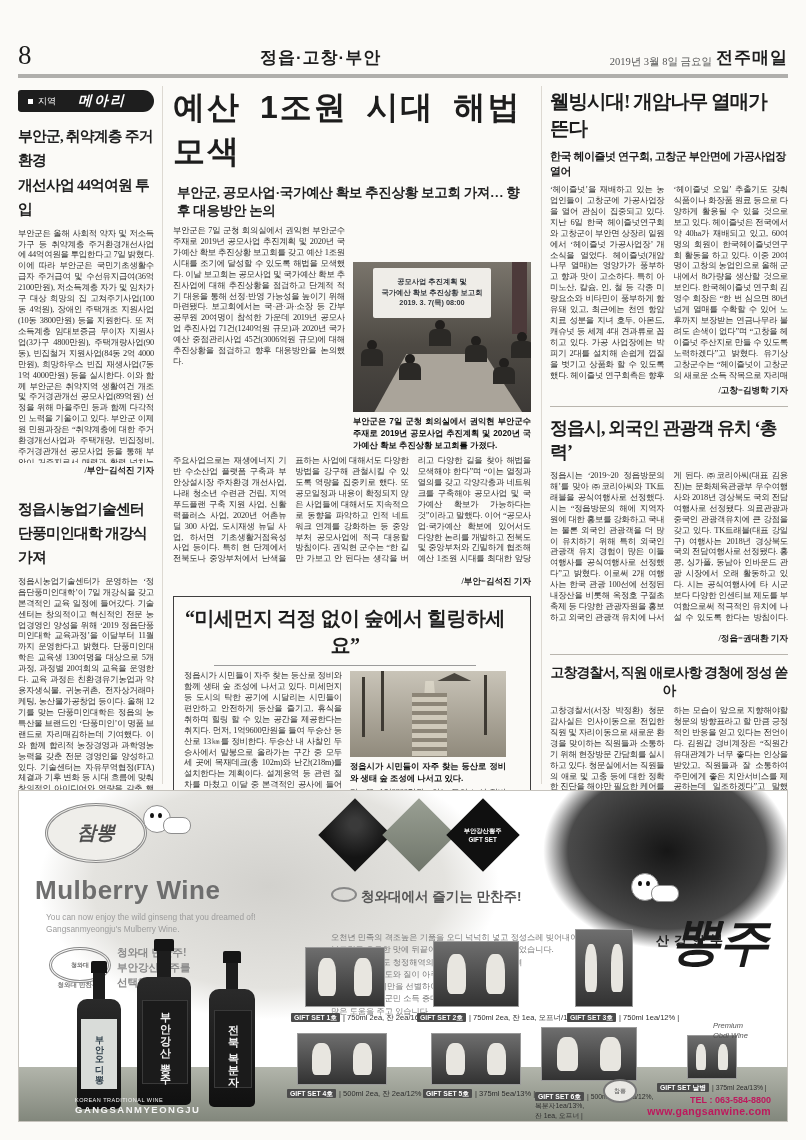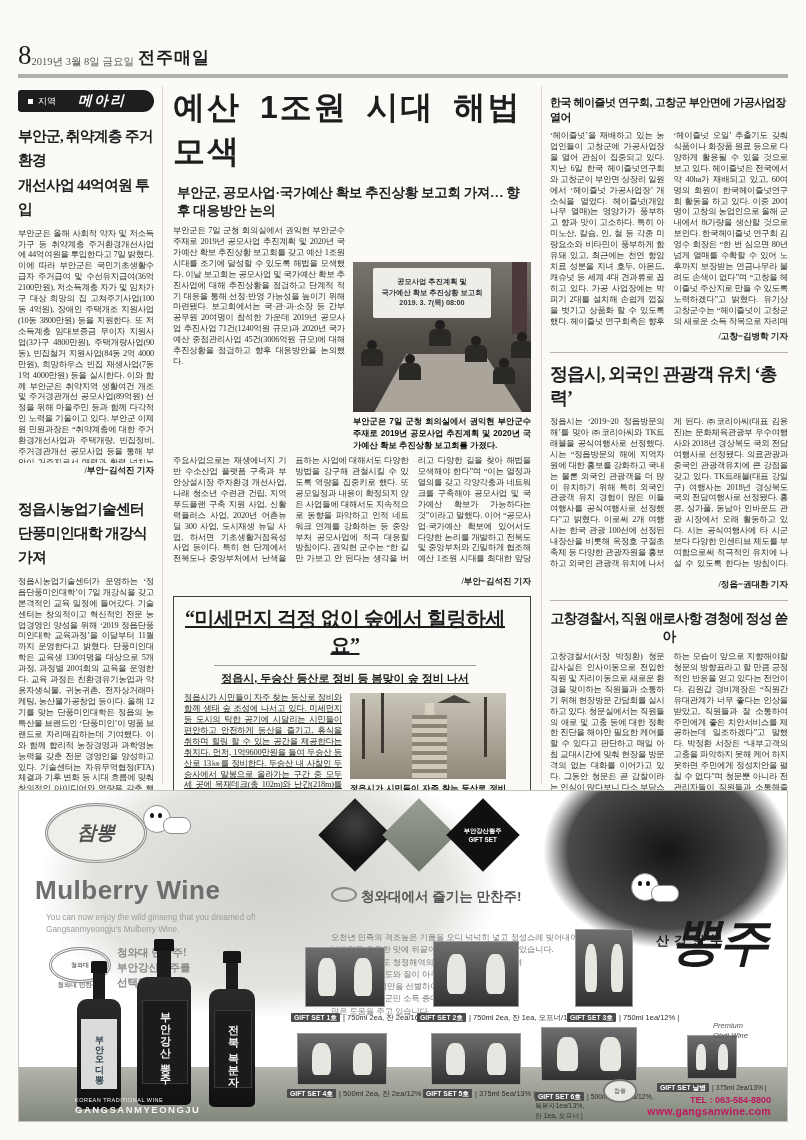--- a/index.html
+++ b/index.html
@@ -41,21 +41,21 @@
   .pm-banner{position:absolute;right:4px;top:0;width:15px;height:72px;background:#4c3a3a;}
   .pm-table{position:absolute;left:0;bottom:0;width:100%;height:58px;background:#aaa49a;
             clip-path:polygon(12% 100%,30% 0,74% 0,95% 100%);}
   .fig{position:absolute;width:22px;height:26px;}
   .fig::before{content:"";position:absolute;left:6px;top:0;width:10px;height:10px;border-radius:50%;background:#211f1d;}
   .fig::after{content:"";position:absolute;left:0;top:9px;width:22px;height:17px;border-radius:6px 6px 0 0;background:#2b2926;}
   .pcaption{font-family:"Liberation Sans",sans-serif;font-size:8.3px;font-weight:bold;line-height:1.45;
             text-align:justify;color:#111;margin-top:3px;}
   .band{margin-top:5px;height:120px;column-count:3;column-gap:9px;overflow:hidden;}
   
-  .boxart{border:1.5px solid #3f3f3f;margin-top:8px;padding:8px 24px 6px 10px;text-decoration:underline;}
+  .boxart{border:1.5px solid #3f3f3f;margin-top:8px;padding:8px 24px 6px 10px;}
   .boxtitle{text-align:center;font-size:20px;font-weight:bold;letter-spacing:-0.5px;}
   .boxrule{height:1px;background:#9b9b9b;margin:6px 30px 5px 30px;}
   .boxsub{text-align:center;font-family:"Liberation Sans",sans-serif;font-size:11px;font-weight:bold;margin-bottom:7px;}
   .boxrow{display:flex;gap:8px;}
   .bcol1{width:158px;flex:none;height:196px;}
   .bright{flex:1;}
   .photo-trail{position:relative;width:100%;height:86px;background:linear-gradient(#c9c4b8,#908a7c);overflow:hidden;}
   .tr-path{position:absolute;left:34%;top:10px;width:34%;height:100%;background:linear-gradient(#d9d4c6,#b3ac9b);
            clip-path:polygon(30% 100%,42% 0,58% 0,72% 100%);}
   .tr-steps{position:absolute;left:40%;top:22px;width:22%;height:64px;
@@ -137,20 +137,21 @@
   .seal2{position:absolute;right:150px;bottom:18px;width:30px;height:20px;border:2px double #777;border-radius:50%;
          display:flex;align-items:center;justify-content:center;font-size:6px;color:#555;background:#e9e8e4;}
 </style>
 </head>
 <body>
 
 <div class="page">
 
   <div class="hd">
     <span class="pg">8</span>
+    <span class="sec">정읍·고창·부안</span>
     <span class="dt">2019년 3월 8일 금요일</span>
     <span class="mast">전주매일</span>
   </div>
   <div class="hd-rule"></div>
 
   <div class="content">
 
     <aside class="colL">
       <div class="echo">
         <span class="sq"></span>
@@ -190,21 +191,20 @@
           <div class="pcaption">부안군은 7일 군청 회의실에서 권익현 부안군수 주재로 2019년 공모사업 추진계획 및 2020년 국가예산 확보 추진상황 보고회를 가졌다.</div>
         </div>
       </div>
 
       <div class="band body-txt" style="height:118px;">주요사업으로는 재생에너지 기반 수소산업 플랫폼 구축과 부안상설시장 주차환경 개선사업, 나래 청소년 수련관 건립, 지역푸드플랜 구축 지원 사업, 신활력플러스 사업, 2020년 어촌뉴딜 300 사업, 도시재생 뉴딜 사업, 하서면 기초생활거점육성 사업 등이다. 특히 현 단계에서 전북도나 중앙부처에서 난색을 표하는 사업에 대해서도 다양한 방법을 강구해 관철시킬 수 있도록 역량을 집중키로 했다. 또 공모일정과 내용이 확정되지 않은 사업들에 대해서도 지속적으로 동향을 파악하고 인적 네트워크 연계를 강화하는 등 중앙부처 공모사업에 적극 대응할 방침이다. 권익현 군수는 “한 길만 가보고 안 된다는 생각을 버리고 다양한 길을 찾아 해법을 모색해야 한다”며 “이는 열정과 열의를 갖고 각양각층과 네트워크를 구축해야 공모사업 및 국가예산 확보가 가능하다는 것”이라고 말했다. 이어 “공모사업·국가예산 확보에 있어서도 다양한 논리를 개발하고 전북도 및 중앙부처와 긴밀하게 협조해 예산 1조원 시대를 최대한 앞당길 수 있도록 최선을 다하자”고 강조했다.</div>
       <div class="byline">/부안=김석진 기자</div>
 
       <div class="boxart">
         <div class="boxtitle">“미세먼지 걱정 없이 숲에서 힐링하세요”</div>
         <div class="boxrule"></div>
-        <div class="boxsub">정읍시, 두승산 등산로 정비 등 봄맞이 숲 정비 나서</div>
         <div class="boxrow">
           <div class="bcol1 body-txt">정읍시가 시민들이 자주 찾는 등산로 정비와 함께 생태 숲 조성에 나서고 있다. 미세먼지 등 도시의 탁한 공기에 시달리는 시민들이 편안하고 안전하게 등산을 즐기고, 휴식을 취하며 힐링 할 수 있는 공간을 제공한다는 취지다. 먼저, 1억9600만원을 들여 두승산 등산로 13㎞를 정비한다. 두승산 내 사찰인 두승사에서 말봉으로 올라가는 구간 중 모두 세 곳에 목재데크(총 102m)와 난간(218m)를 설치한다는 계획이다. 설계용역 등 관련 절차를 마쳤고 이달 중 본격적인 공사에 들어가 6월 중 완공할 예정이다. 시는 “경사가 심하고 암반지형이라 오르기가 쉽지 않은 곳에 이들 시설을 설치해서 노약자 등 보행 약자들도 쉬엄쉬엄 등산을 즐길 수 있도록 하겠다”고 밝혔</div>
           <div class="bright">
             <div class="photo-trail">
               <div class="tr-path"></div>
               <div class="tr-steps"></div>
               <div class="tr-pav"></div>
               <div class="tr-tree" style="left:8%;top:6px;"></div>
               <div class="tr-tree" style="left:20%;top:0;"></div>
               <div class="tr-tree" style="left:86%;top:4px;"></div>
@@ -212,20 +212,21 @@
             <div class="pcaption">정읍시가 시민들이 자주 찾는 등산로 정비와 생태 숲 조성에 나서고 있다.</div>
             <div class="bcols body-txt">다. 또 1억9800만원을 들여 백제가요 정읍사오솔길(이하 정읍사오솔길)1, 2코스를 정비하고 구간 내에 생태 숲도 조성한다. 1코스에 220계단의 목재 계단을 설치하는 등의 노선 정비와 함께 이 구간에 많은 소나무 사이사이에 1천100주의 단풍나무를 심는다. 또 2코스 구간 중 동학농민혁명 100주년 기념탑 앞, 내장호 주변에는 정자를 짓고 벤치(9개)를 설치하는 등 휴식공간을 조성한다. 이달부터 공사를 시작해 상반기 중 마무리 지을 계획이다.</div>
             <div class="byline">/정읍=권대환 기자</div>
           </div>
         </div>
       </div>
     </section>
 
     <aside class="colR">
       <div class="r-art">
+        <div class="rtitle1">웰빙시대! 개암나무 열매가 뜬다</div>
         <div class="rsub">한국 헤이즐넛 연구회, 고창군 부안면에 가공사업장 열어</div>
         <div class="rbody body-txt h200">‘헤이즐넛’을 재배하고 있는 농업인들이 고창군에 가공사업장을 열어 관심이 집중되고 있다. 지난 6일 한국 헤이즐넛연구회와 고창군이 부안면 상장리 일원에서 ‘헤이즐넛 가공사업장’ 개소식을 열었다. 헤이즐넛(개암나무 열매)는 영양가가 풍부하고 향과 맛이 고소하다. 특히 아미노산, 칼슘, 인, 철 등 각종 미량요소와 비타민이 풍부하게 함유돼 있고, 최근에는 천연 항암치료 성분을 지녀 호두, 아몬드, 캐슈넛 등 세계 4대 견과류로 꼽히고 있다. 가공 사업장에는 박피기 2대를 설치해 손쉽게 껍질을 벗기고 상품화 할 수 있도록 했다. 헤이즐넛 연구회측은 향후 ‘헤이즐넛 오일’ 추출기도 갖춰 식품이나 화장품 원료 등으로 다양하게 활용될 수 있을 것으로 보고 있다. 헤이즐넛은 전국에서 약 40ha가 재배되고 있고, 60여명의 회원이 한국헤이즐넛연구회 활동을 하고 있다. 이중 20여명이 고창의 농업인으로 올해 군내에서 8t가량을 생산할 것으로 보인다. 한국헤이즐넛 연구회 김영수 회장은 “한 번 심으면 80년 넘게 열매를 수확할 수 있어 노후까지 보장받는 연금나무라 불려도 손색이 없다”며 “고창을 헤이즐넛 주산지로 만들 수 있도록 노력하겠다”고 밝혔다. 유기상 고창군수는 “헤이즐넛이 고창군의 새로운 소득 작목으로 자리매김하게 된 것을 진심으로 기쁘게 생각한다”며 “가공사업장 활성화를 통해 재배농가의 소득증대에 기여하게 되길 바란다”고 밝혔다.</div>
         <div class="byline">/고창=김병학 기자</div>
       </div>
       <div class="r-div"></div>
       <div class="r-art">
         <div class="rtitle2">정읍시, 외국인 관광객 유치 ‘총력’</div>
         <div class="rbody body-txt h158" style="margin-top:7px;">정읍시는 ‘2019~20 정읍방문의 해’를 맞아 ㈜코리아씨와 TK트래블을 공식여행사로 선정했다. 시는 “정읍방문의 해에 지역자원에 대한 홍보를 강화하고 국내는 물론 외국인 관광객을 더 많이 유치하기 위해 특히 외국인 관광객 유치 경험이 많은 이들 여행사를 공식여행사로 선정했다”고 밝혔다. 이로써 2개 여행사는 한국 관광 100선에 선정된 내장산을 비롯해 옥정호 구절초축제 등 다양한 관광자원을 홍보하고 외국인 관광객 유치에 나서게 된다. ㈜코리아씨(대표 김용진)는 문화체육관광부 우수여행사와 2018년 경상북도 국외 전담여행사로 선정됐다. 의료관광과 중국인 관광객유치에 큰 강점을 갖고 있다. TK트래블(대표 강일구) 여행사는 2018년 경상북도 국외 전담여행사로 선정됐다. 홍콩, 싱가폴, 동남아 인바운드 관광 시장에서 오래 활동하고 있다. 시는 공식여행사에 타 시군보다 다양한 인센티브 제도를 부여함으로써 적극적인 유치에 나설 수 있도록 한다는 방침이다. 유진섭 시장은 “이번에 선정된 여행사와 힘을 모아 시가 보유한 다양한 관광자원을 홍보하고 관광객 유치에 적극 나서겠다”며 “관광객 수용 태세 점검에도 만전을 기하겠다”고 말했다.</div>
         <div class="byline">/정읍=권대환 기자</div>
       </div>

